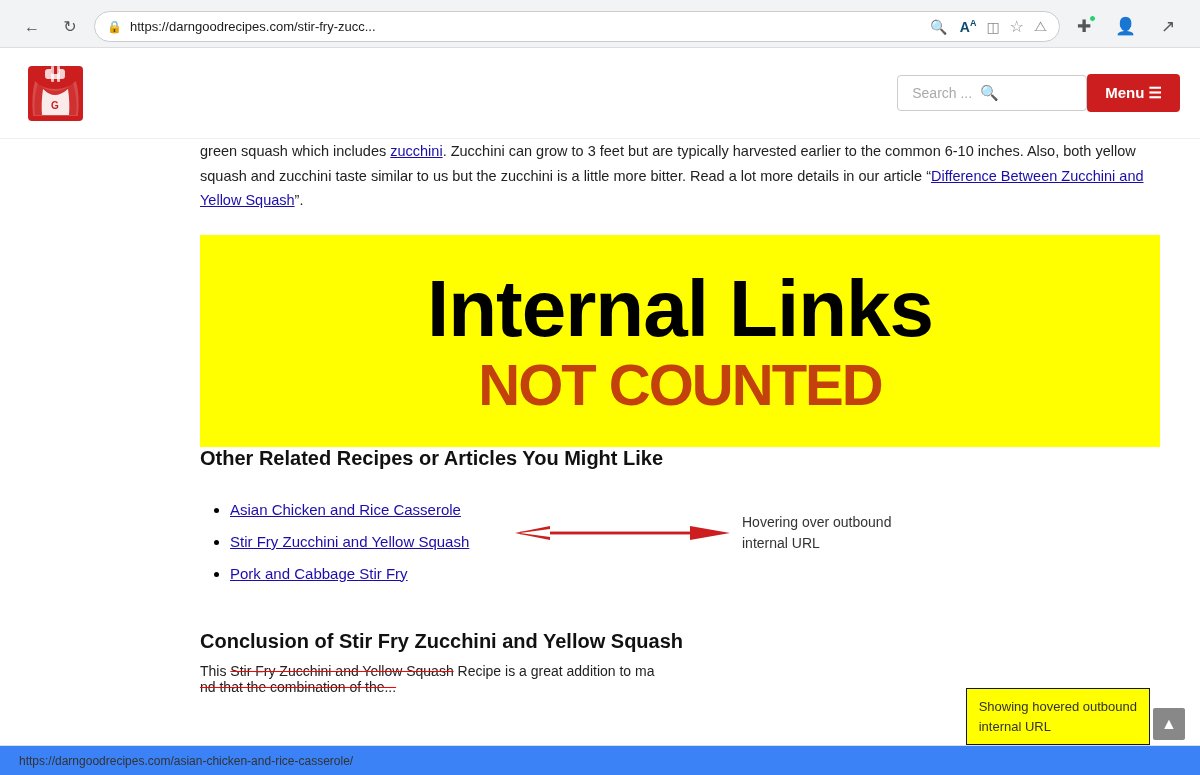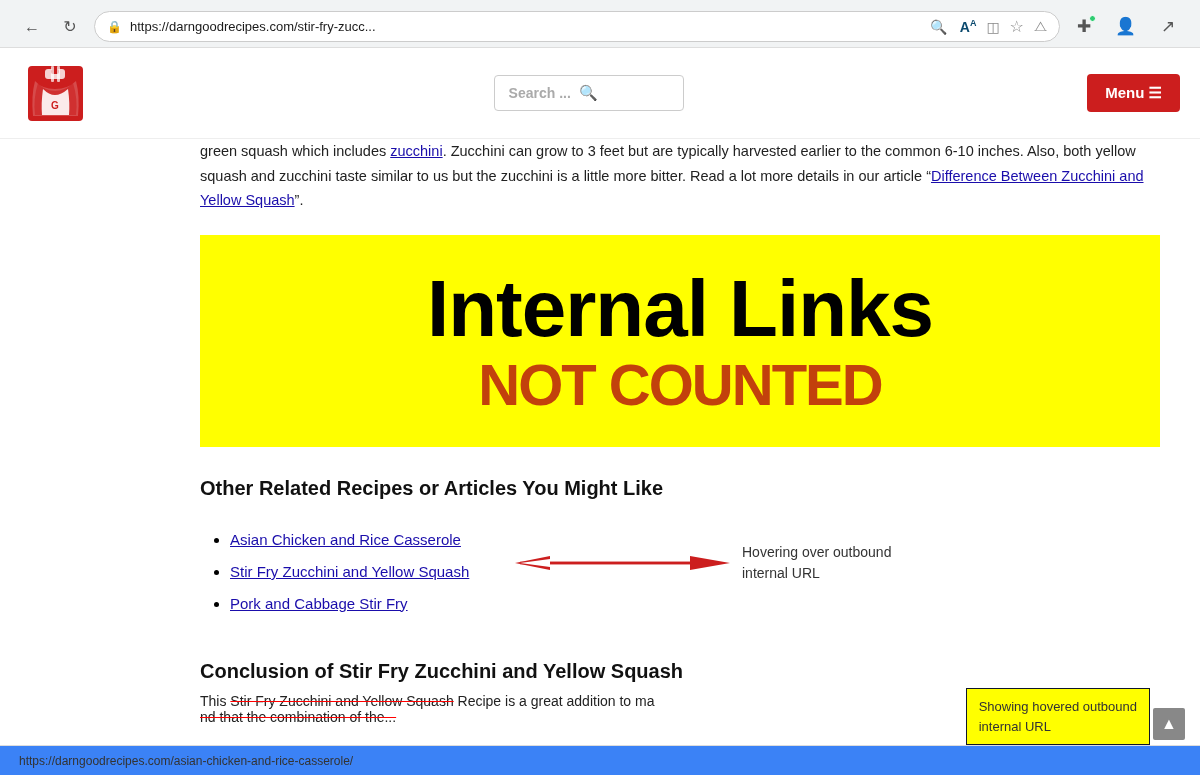--- a/index.html
+++ b/index.html
@@ -65,22 +65,21 @@
       display: flex;
       align-items: center;
     }
     .logo-apron {
       width: 70px; height: 70px;
       display: flex; align-items: center; justify-content: center;
     }
     .search-area {
       flex: 1;
       display: flex;
-      justify-content: center;
-      font-weight: bold;
+      justify-content: flex-end;
     }
     .search-box {
       display: flex;
       align-items: center;
       border: 1px solid #ccc;
       border-radius: 4px;
       padding: 8px 14px;
       width: 190px;
       gap: 8px;
       font-size: 14px;
@@ -107,21 +106,20 @@
     }
     .intro-text a {
       color: #1a0dab;
       text-decoration: underline;
     }
 
     
     .yellow-banner {
       background: #ffff00;
       padding: 30px 20px;
-      margin-bottom: 30px;
       text-align: center;
     }
     .yellow-banner .banner-line1 {
       font-size: 80px;
       font-weight: 900;
       color: #000;
       line-height: 1.1;
       letter-spacing: -1px;
     }
     .yellow-banner .banner-line2 {

